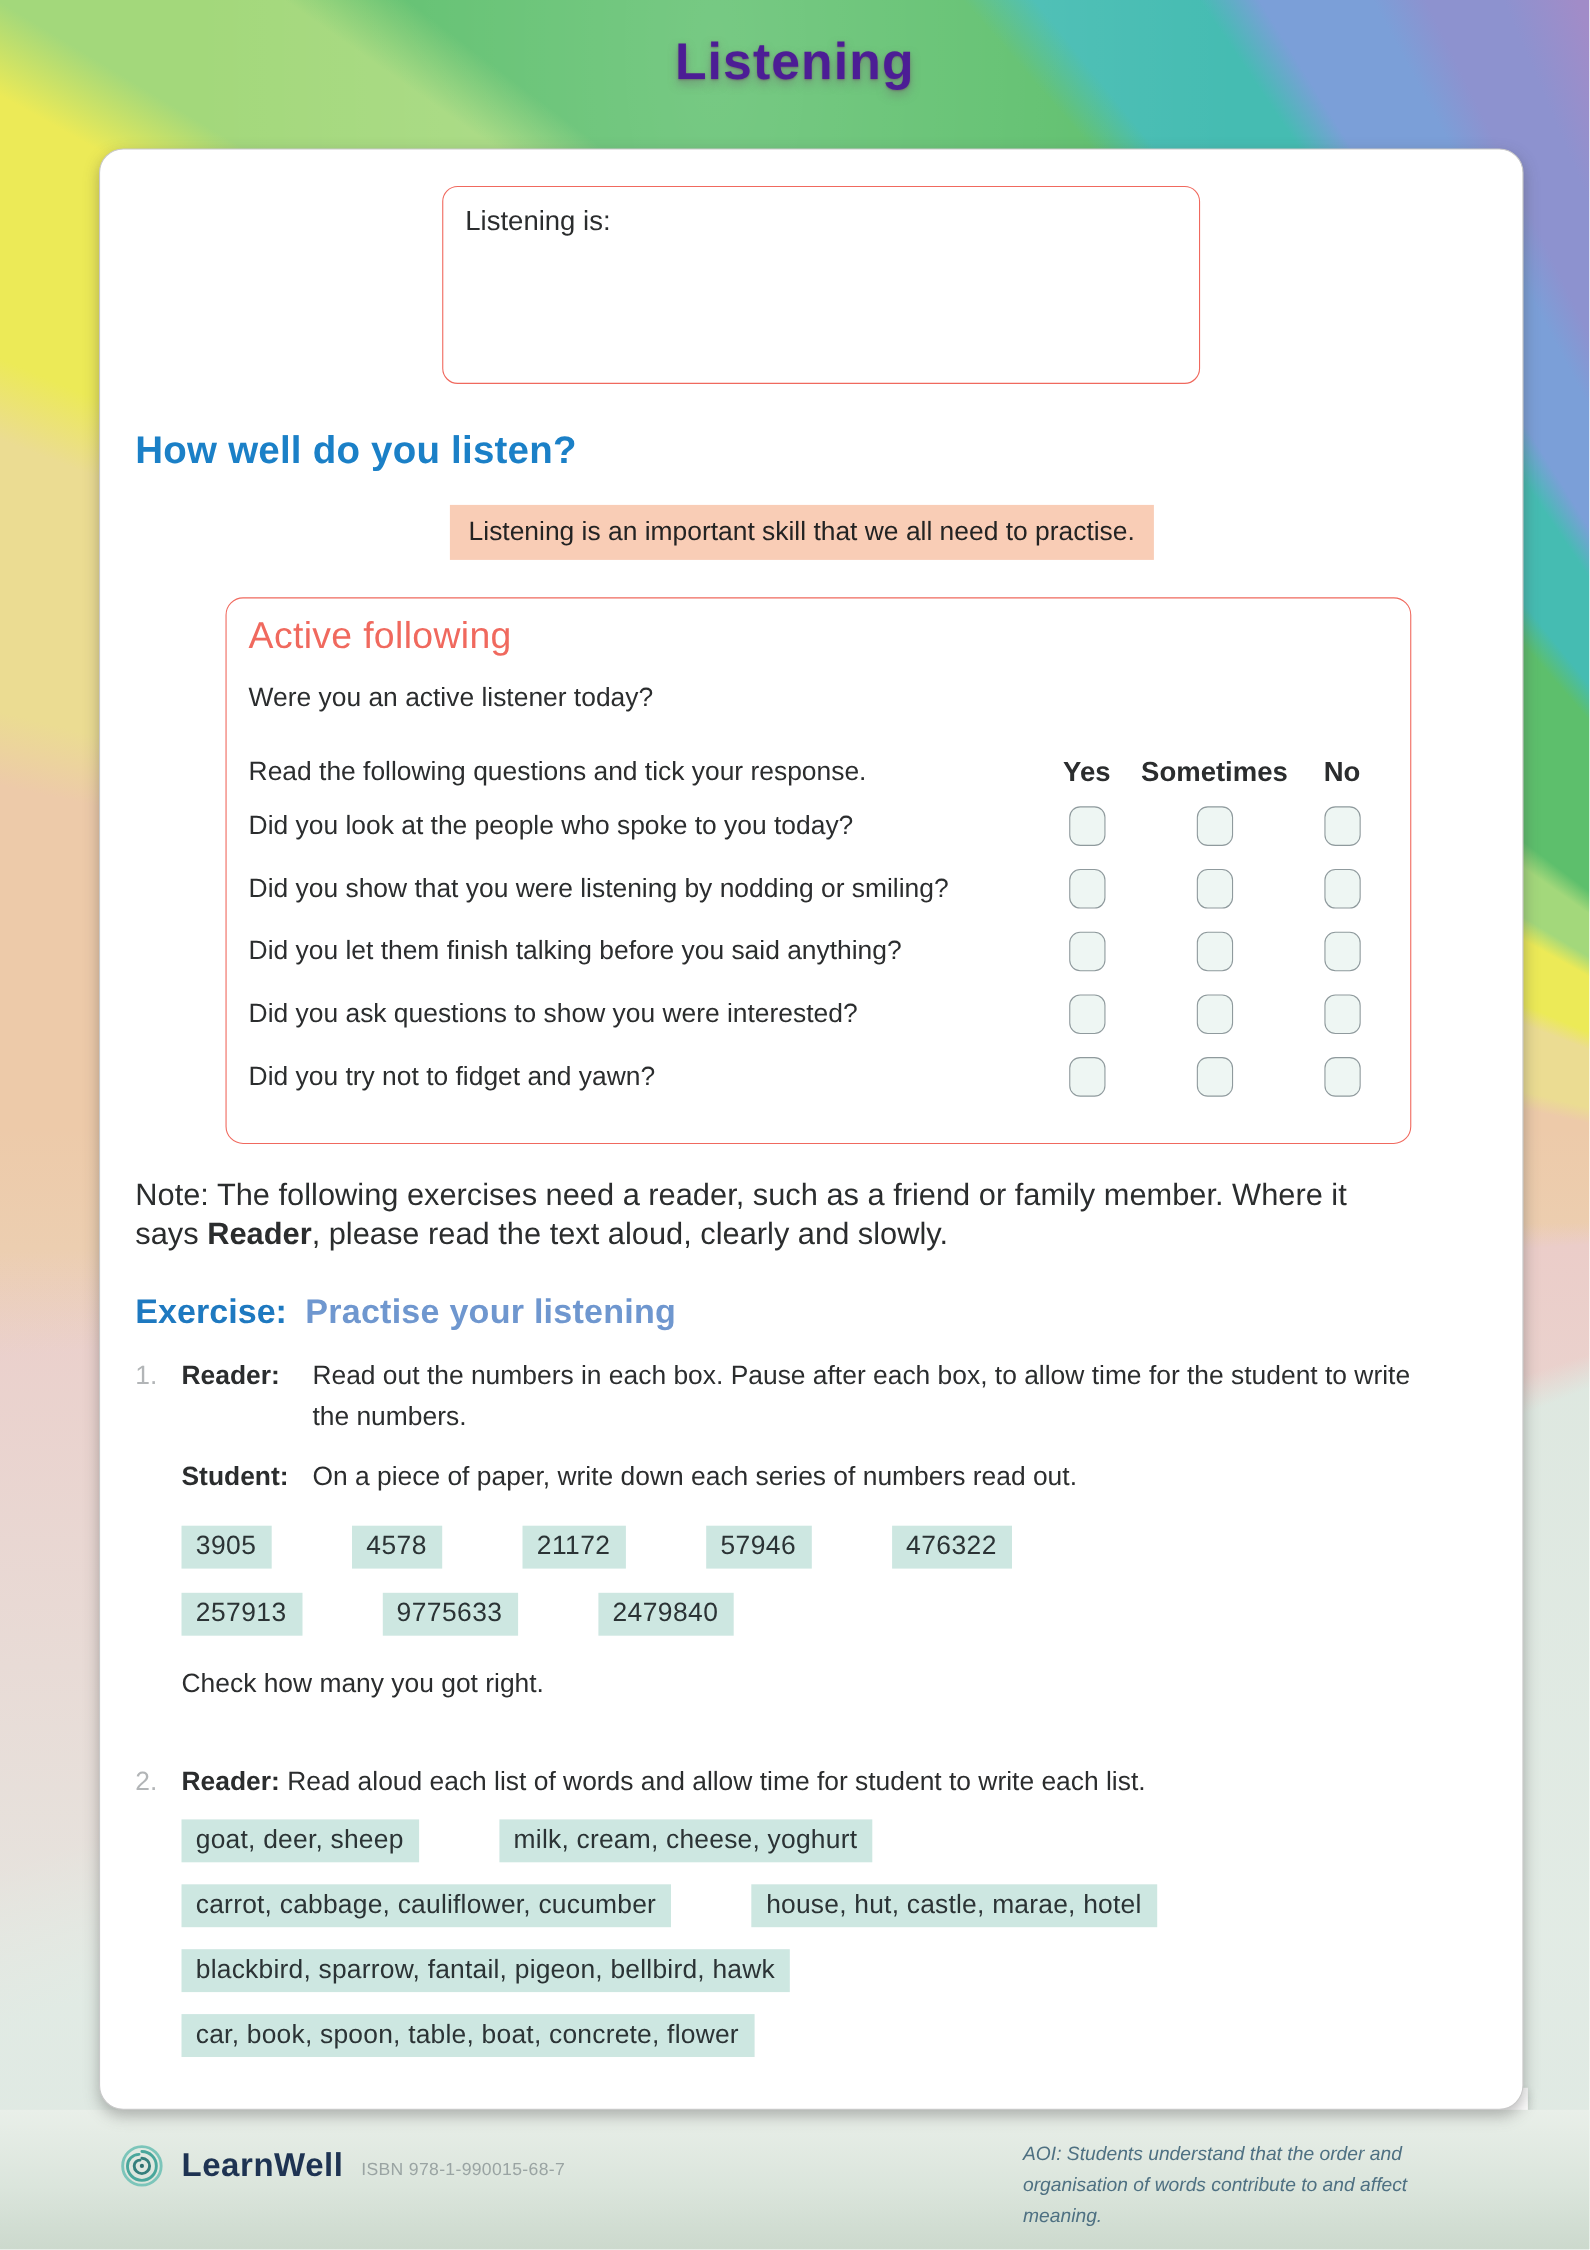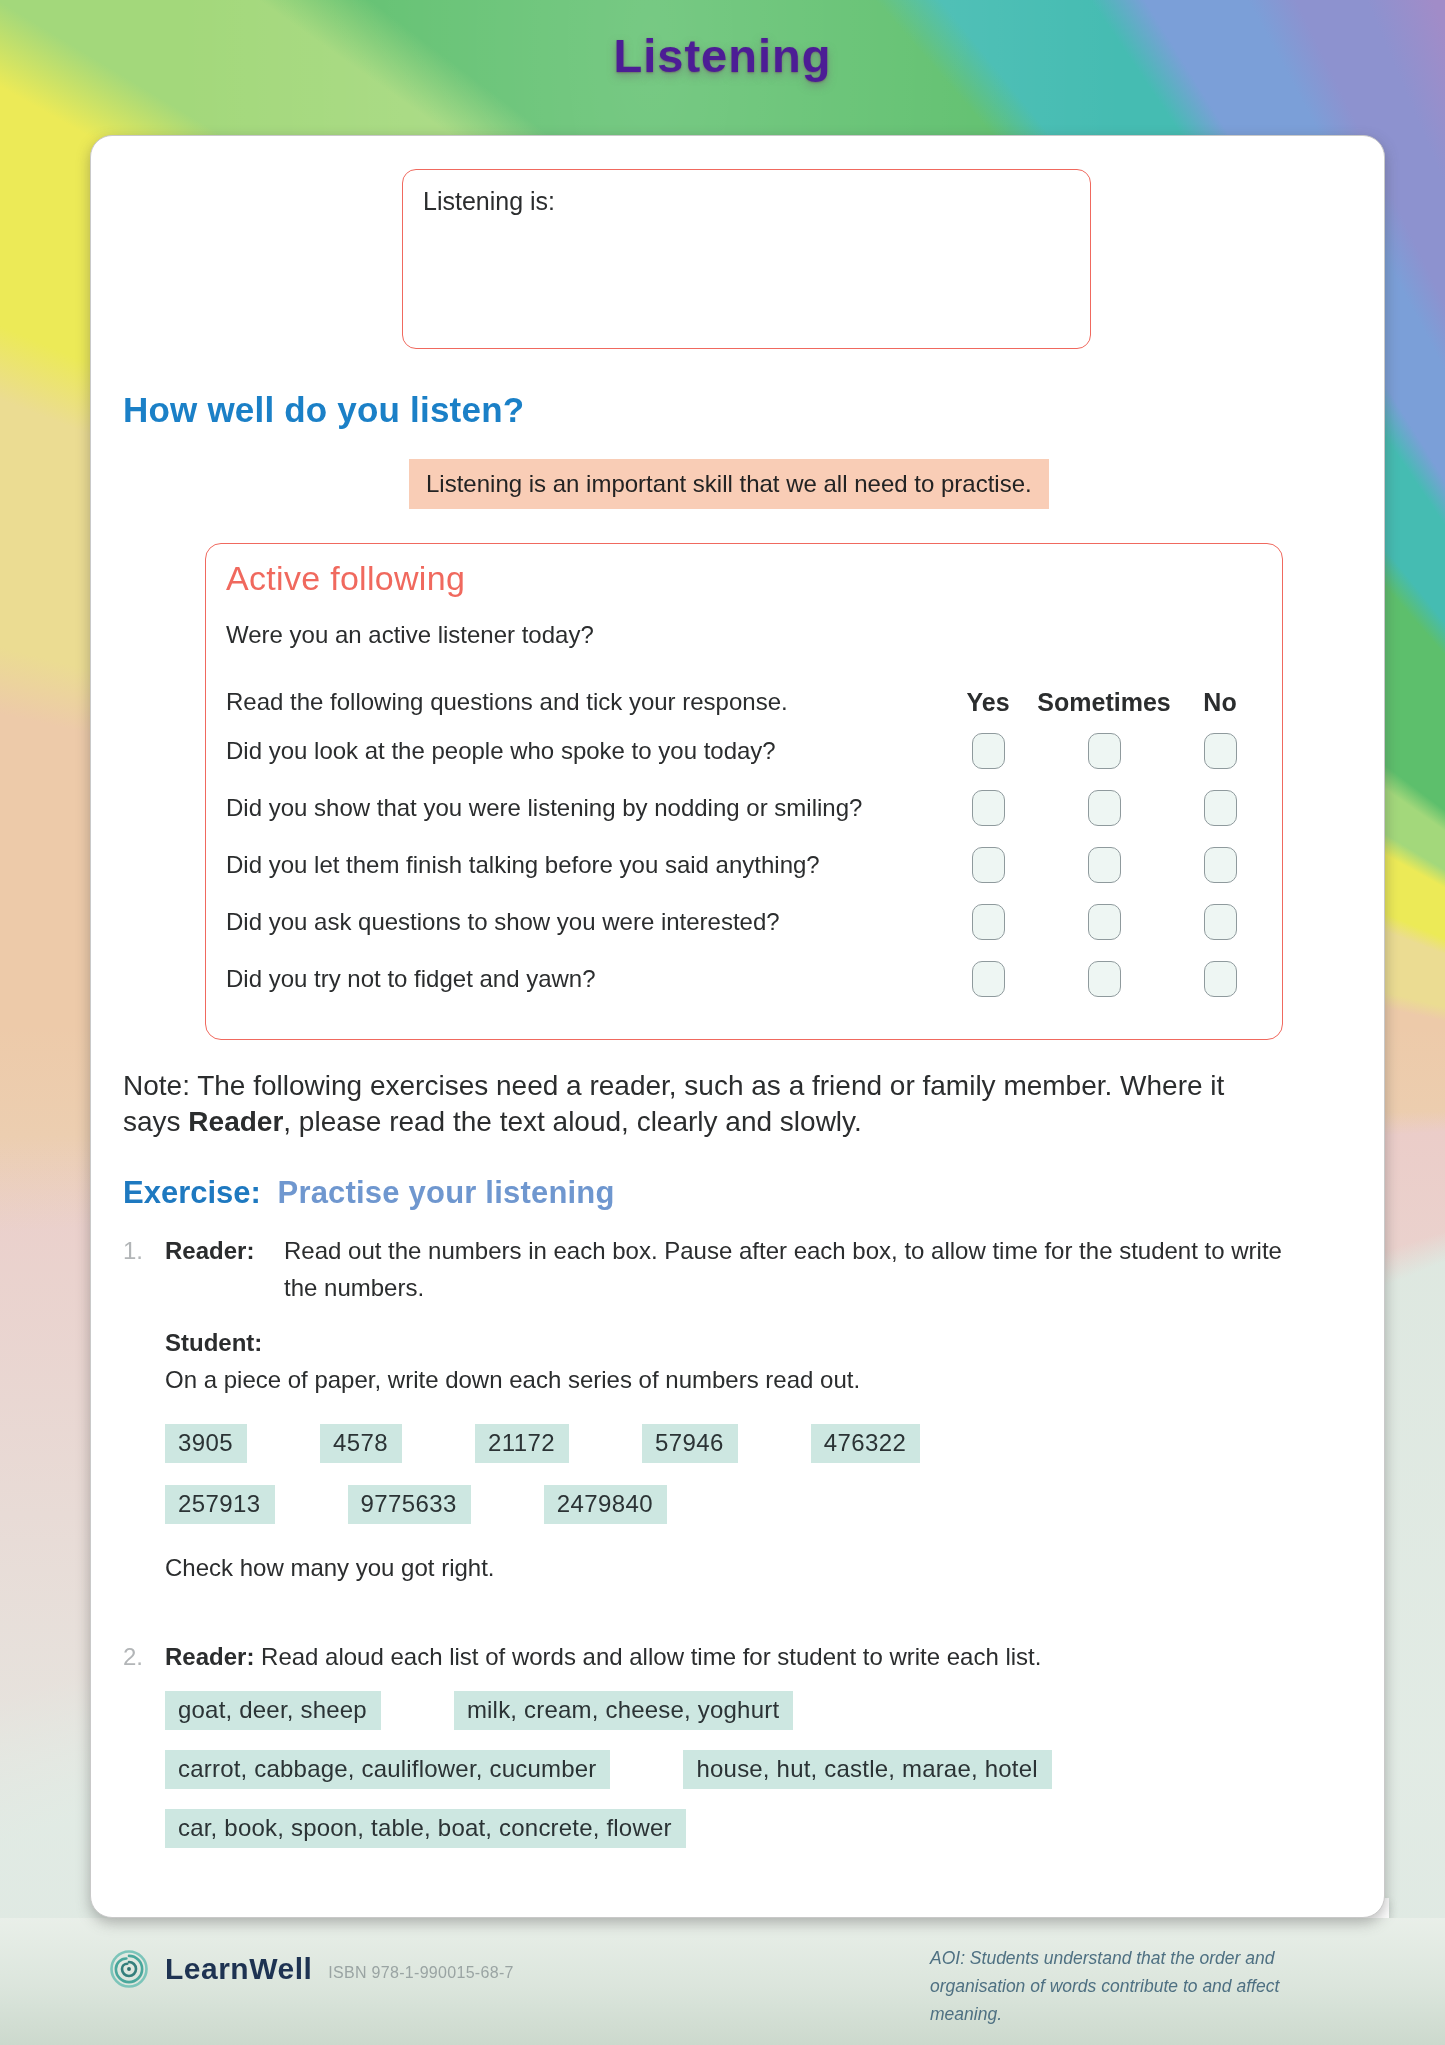--- a/index.html
+++ b/index.html
@@ -111,21 +111,21 @@
   
   .exercise-heading { margin:34px 0 0 32px; font-size:31px; line-height:38px; }
   .ex-label { font-weight:bold; color:var(--exercise-blue,#1e79c0); }
   .ex-title { color:var(--exercise-light-blue,#6f97cf); font-weight:600; margin-left:8px; letter-spacing:0.2px; }
 
   .ex-item { display:flex; margin:20px 0 0 32px; }
   .ex-item.second { margin-top:26px; }
   .ex-num { flex:none; width:42px; font-size:24px; line-height:37px; color:#b2b5b7; }
   .ex-body { flex:1; min-width:0; }
   .role-row { display:flex; margin-bottom:18px; }
-  .role-row.student { margin-bottom:26px;flex-direction:column; }
+  .role-row.student { margin-bottom:26px; }
   .role-label { flex:none; width:119px; font-size:24px; line-height:37px; font-weight:bold; }
   .role-text { width:1010px; font-size:24px; line-height:37px; }
   .inline-reader { font-size:24px; line-height:37px; margin-bottom:16px; }
   .inline-reader strong { font-weight:bold; }
 
   .box-row { margin-bottom:22px; }
   .word-rows .box-row { margin-bottom:20px; }
   .hl-box {
     display:inline-block; background:var(--highlight-teal,#cde7e1);
     font-size:24px; line-height:30px; padding:4px 14px 5px 13px; margin-right:73px;
@@ -228,20 +228,21 @@
     </div>
   </div>
 
   <div class="ex-item second">
     <div class="ex-num">2.</div>
     <div class="ex-body">
       <div class="inline-reader"><strong>Reader:</strong> <span>Read aloud each list of words and allow time for student to write each list.</span></div>
       <div id="word-rows" class="word-rows">
           <div class="box-row"><span class="hl-box">goat, deer, sheep</span><span class="hl-box">milk, cream, cheese, yoghurt</span></div>
           <div class="box-row"><span class="hl-box">carrot, cabbage, cauliflower, cucumber</span><span class="hl-box">house, hut, castle, marae, hotel</span></div>
+          <div class="box-row"><span class="hl-box">blackbird, sparrow, fantail, pigeon, bellbird, hawk</span></div>
           <div class="box-row"><span class="hl-box">car, book, spoon, table, boat, concrete, flower</span></div>
         </div>
     </div>
   </div>
 
 </div>
 
 <div class="footer">
   <div class="brand-row">
     <svg class="logo-icon" viewBox="0 0 48 48">

